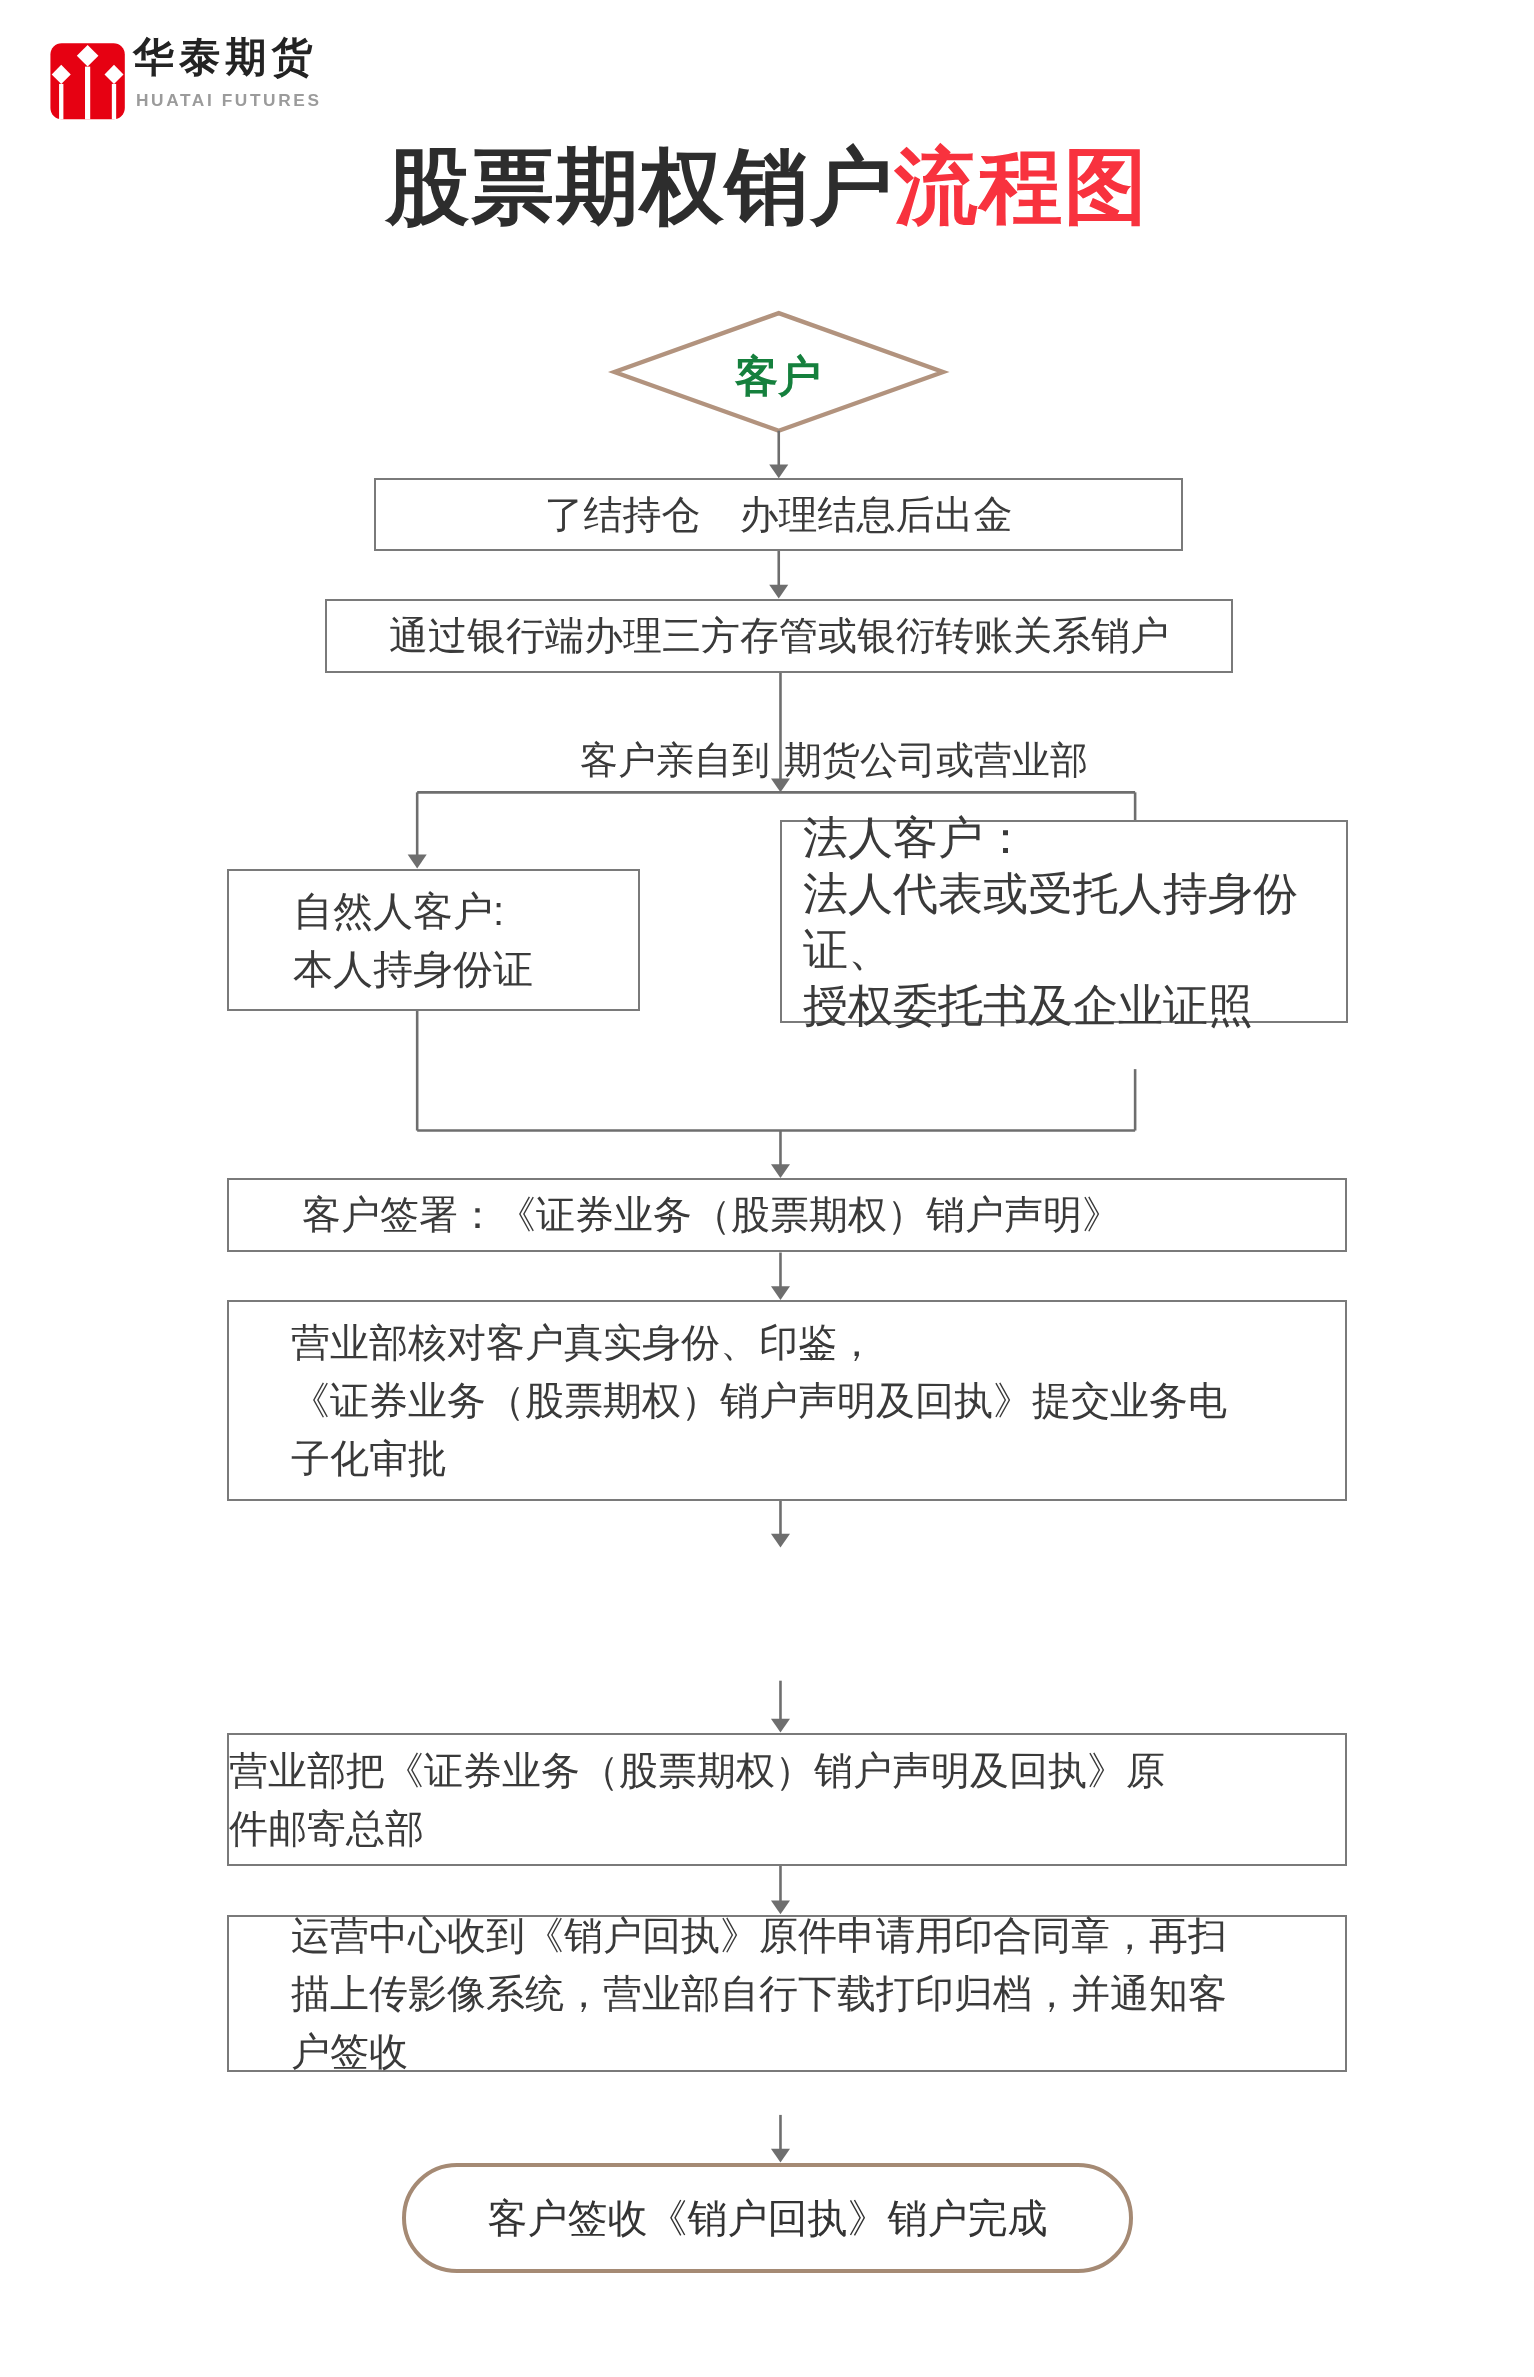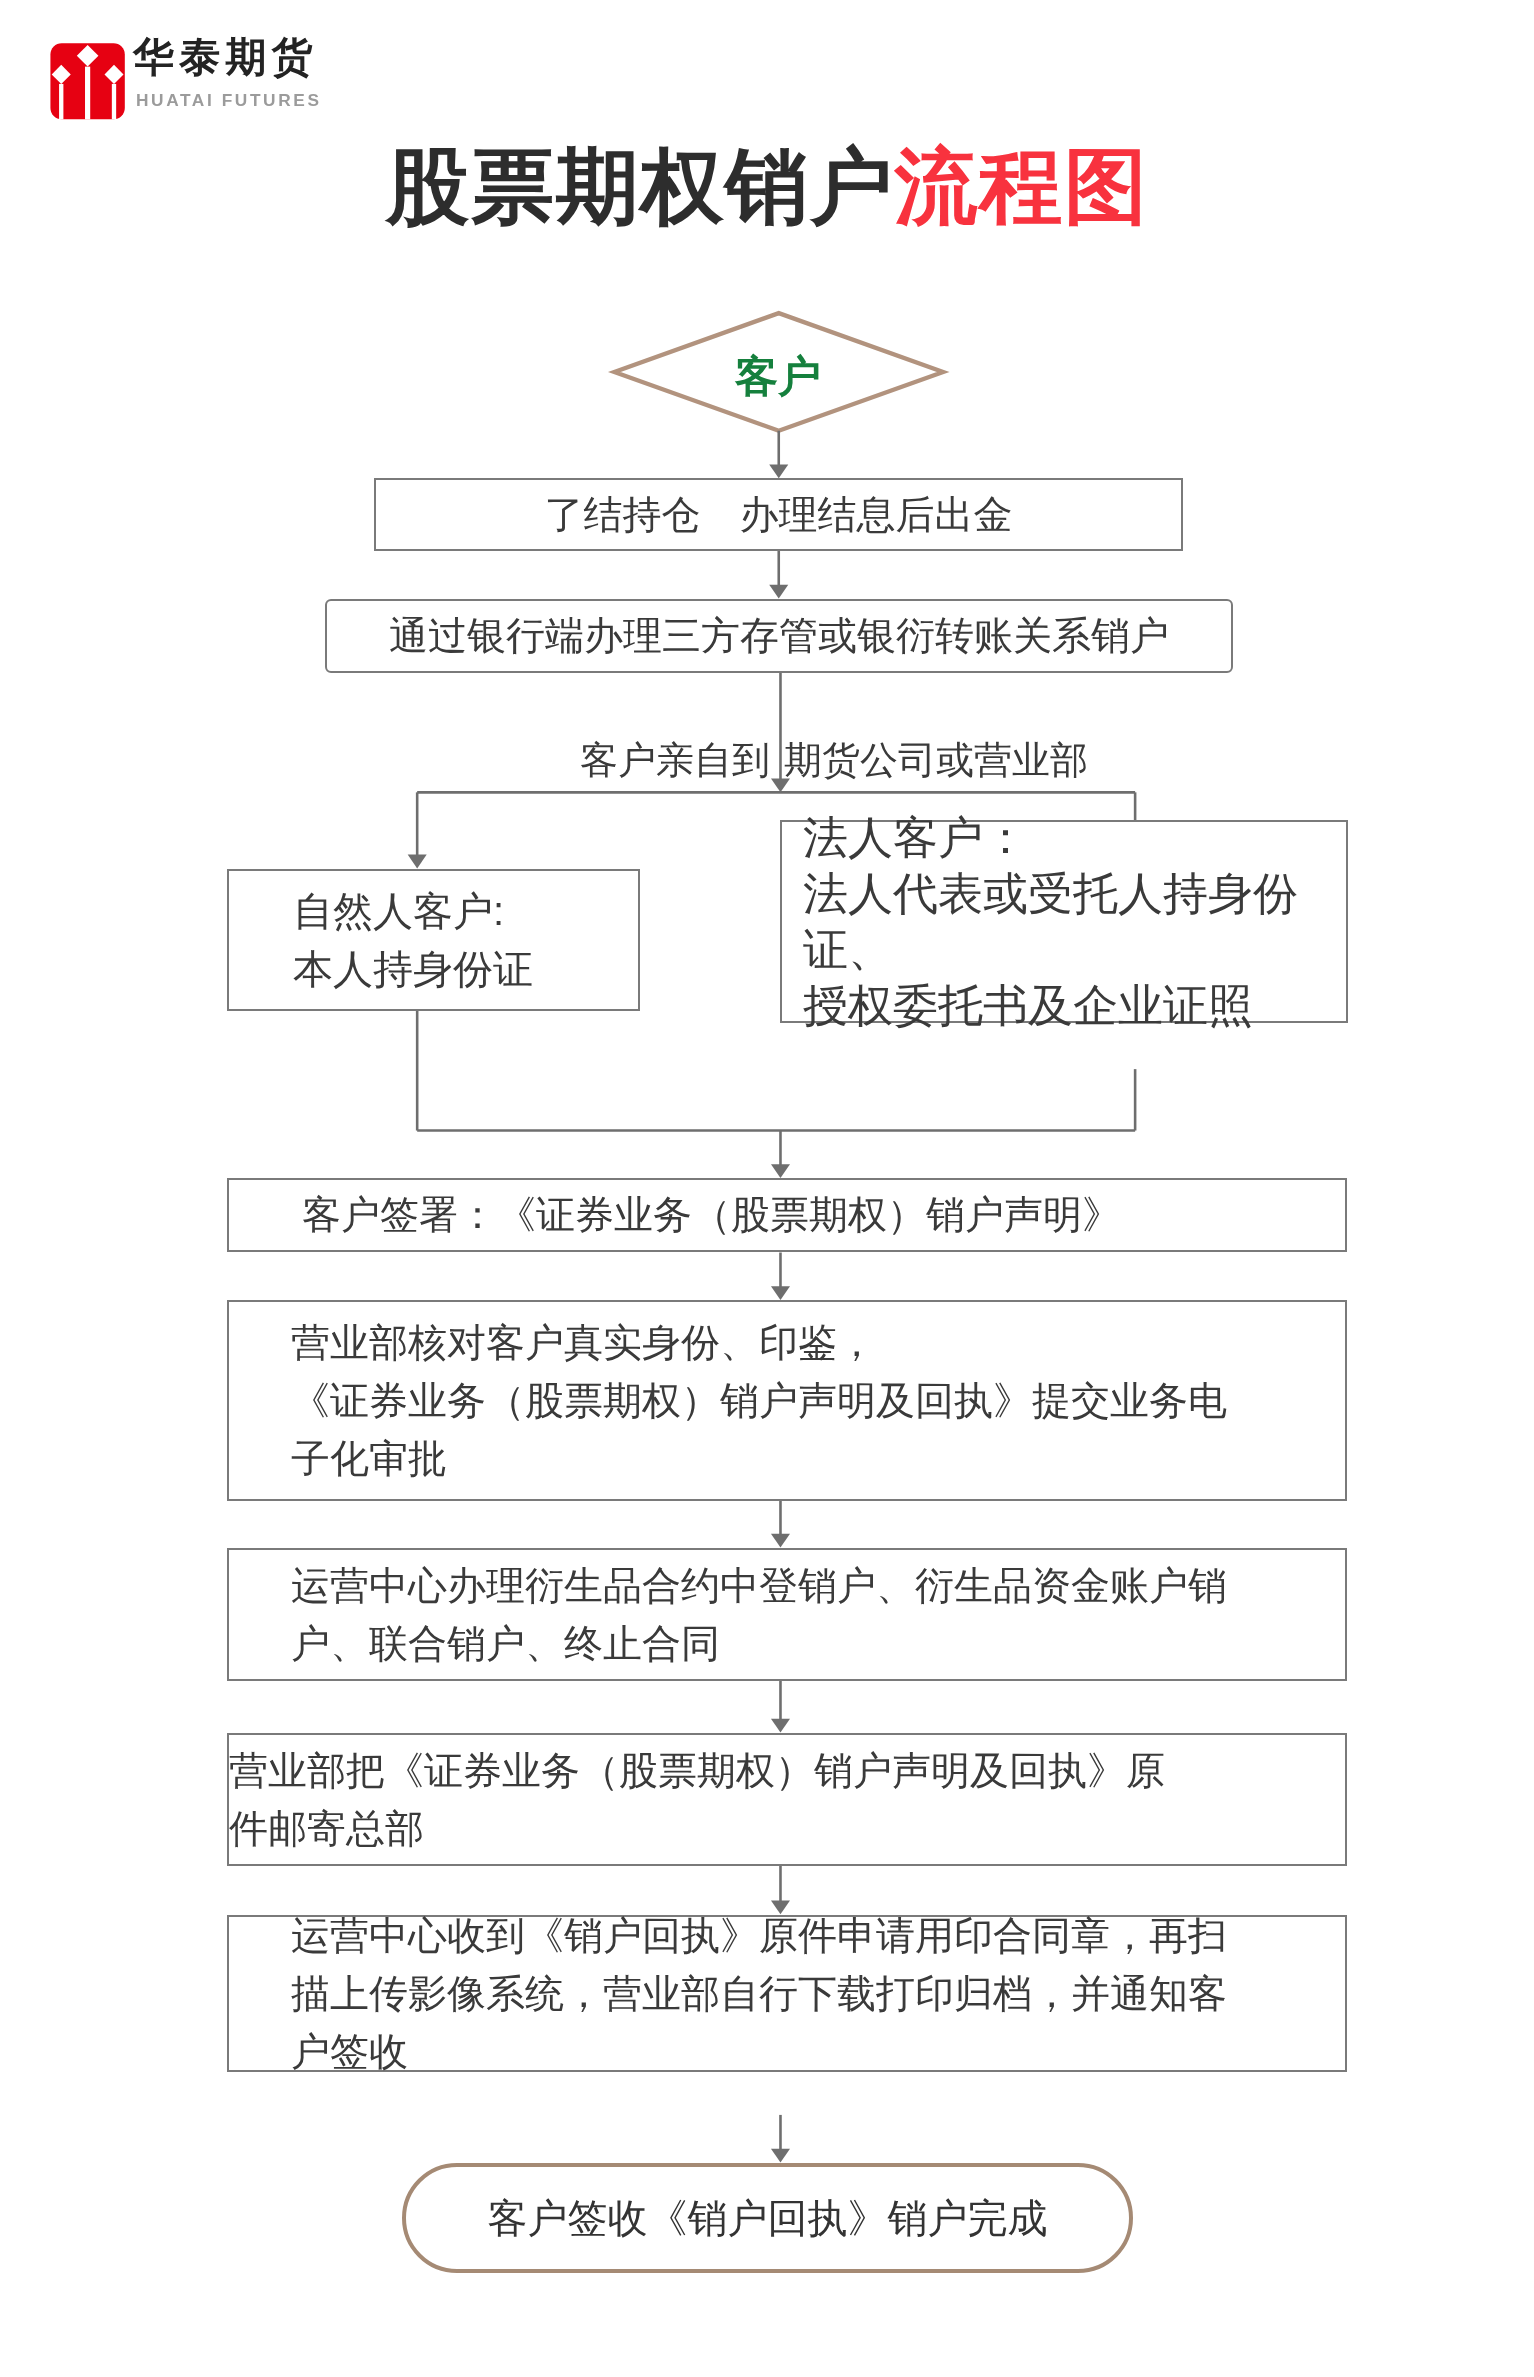--- a/index.html
+++ b/index.html
@@ -164,42 +164,40 @@
 
   <div class="logo-cn">华泰期货</div>
   <div class="logo-en">HUATAI FUTURES</div>
 
   <div class="title"><span>股票期权销户</span><span class="red">流程图</span></div>
 
   <div class="diamond-label">客户</div>
 
   <div class="fbox center-text" style="left:374px;top:478px;width:809px;height:73px;">了结持仓　办理结息后出金</div>
 
-  <div class="fbox center-text" style="left:325px;top:599px;width:908px;height:74px;border-radius:6px;">通过银行端办理三方存管或银衍转账关系销户</div>
+  <div class="fbox center-text" style="left:325px;top:599px;width:908px;height:74px;">通过银行端办理三方存管或银衍转账关系销户</div>
 
   <div class="branch-label">
     <span>客户亲自到</span>
     <span>期货公司或营业部</span>
   </div>
 
   <div class="fbox" style="left:227px;top:869px;width:413px;height:142px;padding-left:64px;font-size:40px;">自然人客户:
 本人持身份证</div>
 
   <div class="fbox" style="left:780px;top:820px;width:568px;height:203px;padding-left:21px;font-size:45px;line-height:56px;">法人客户：
 法人代表或受托人持身份证、
 授权委托书及企业证照</div>
 
   <div class="fbox" style="left:227px;top:1178px;width:1120px;height:74px;padding-left:73px;white-space:nowrap;">客户签署：《证券业务（股票期权）销户声明》</div>
 
   <div class="fbox" style="left:227px;top:1300px;width:1120px;height:201px;padding-left:62px;">营业部核对客户真实身份、印鉴，
 《证券业务（股票期权）销户声明及回执》提交业务电
 子化审批</div>
 
-  <div class="fbox" style="left:227px;top:1548px;width:1120px;height:133px;padding-left:62px;">运营中心办理衍生品合约中登销户、衍生品资金账户销
-户、联合销户、终止合同</div>
 
   <div class="fbox" style="left:227px;top:1733px;width:1120px;height:133px;">营业部把《证券业务（股票期权）销户声明及回执》原
 件邮寄总部</div>
 
   <div class="fbox" style="left:227px;top:1915px;width:1120px;height:157px;padding-left:62px;">运营中心收到《销户回执》原件申请用印合同章，再扫
 描上传影像系统，营业部自行下载打印归档，并通知客
 户签收</div>
 
   <div class="terminal">客户签收《销户回执》销户完成</div>
 

